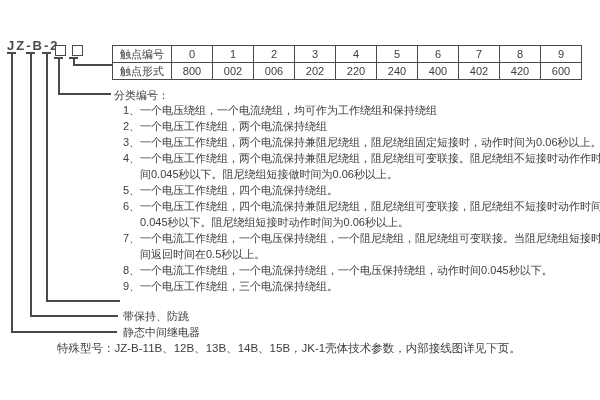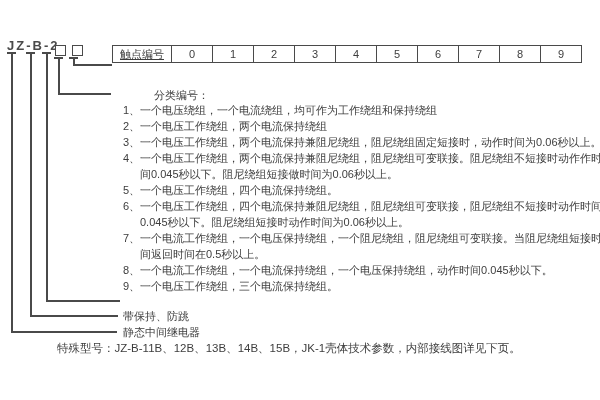--- a/index.html
+++ b/index.html
@@ -27,24 +27,24 @@
   }
   table.ct td{
     border:1px solid #4a4a4a;
     text-align:center;
     height:16px;
     width:36px;
     padding:0 2px;
     line-height:16px;
     white-space:nowrap;
   }
-  table.ct td.lbl{width:54px;text-decoration:underline;}
+  table.ct td.lbl{width:54px;}
   .cls-head{
     position:absolute;left:114px;top:88px;
-    font-size:11px;white-space:nowrap;margin-left:40px;
+    font-size:11px;white-space:nowrap;
   }
   .cls-list{
     position:absolute;left:123px;top:102px;
     font-size:11px;line-height:16px;white-space:nowrap;
   }
   .cls-list div{height:16px;}
   .cls-list div.cont{padding-left:17px;}
   .blabel{
     position:absolute;left:123px;
     font-size:11px;white-space:nowrap;
@@ -89,20 +89,33 @@
       <td>1</td>
       <td>2</td>
       <td>3</td>
       <td>4</td>
       <td>5</td>
       <td>6</td>
       <td>7</td>
       <td>8</td>
       <td>9</td>
     </tr>
+    <tr>
+      <td class="lbl">触点形式</td>
+      <td>800</td>
+      <td>002</td>
+      <td>006</td>
+      <td>202</td>
+      <td>220</td>
+      <td>240</td>
+      <td>400</td>
+      <td>402</td>
+      <td>420</td>
+      <td>600</td>
+    </tr>
   </tbody>
     </table>
 
   <div class="cls-head">分类编号：</div>
   <div class="cls-list">
     <div>1、一个电压绕组，一个电流绕组，均可作为工作绕组和保持绕组</div>
     <div>2、一个电压工作绕组，两个电流保持绕组</div>
     <div>3、一个电压工作绕组，两个电流保持兼阻尼绕组，阻尼绕组固定短接时，动作时间为0.06秒以上。</div>
     <div>4、一个电压工作绕组，两个电流保持兼阻尼绕组，阻尼绕组可变联接。阻尼绕组不短接时动作作时</div>
     <div class="cont">间0.045秒以下。阻尼绕组短接做时间为0.06秒以上。</div>

